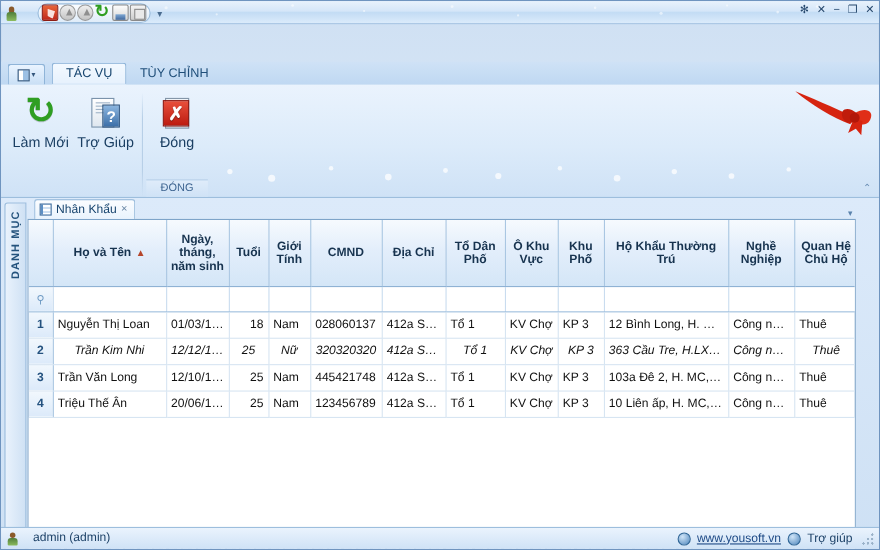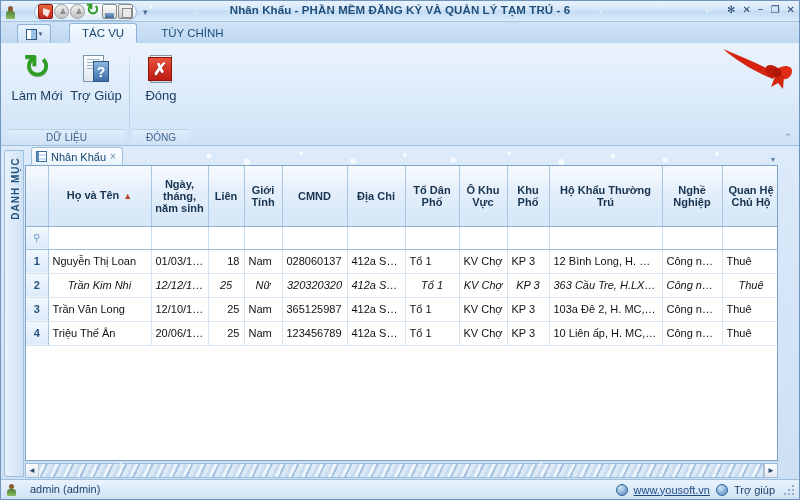--- a/index.html
+++ b/index.html
@@ -74,23 +74,24 @@
     position: absolute; right: 4px; top: 2px;
     display: flex; align-items: center; gap: 7px;
     color: #27496e; font-size: 10px;
   }
   .wc { cursor: default; line-height: 14px; }
 
   
   .ribbon-tabs {
     position: relative;
     height: 21px;
-    padding-left: 16px;
-    display: flex; align-items: flex-end; gap: 12px;
+    padding-left: 6px;
+    display: flex; align-items: flex-end; gap: 0;
     background: linear-gradient(180deg,#cfe2f6,#bfd8f2);
+    margin-top: 34px;
   }
   .appmenu-btn {
     width: 34px; height: 19px;
     margin-right: 6px;
     background: linear-gradient(180deg,#eaf4ff,#c9dff5);
     border: 1px solid #8fb4d8;
     border-bottom: none;
     border-radius: 3px 3px 0 0;
     display: flex; align-items: center; justify-content: center;
     gap: 2px;
@@ -394,21 +395,20 @@
         <span class="qicon red"></span>
         <span class="qicon gray"></span>
         <span class="qicon gray"></span>
         <span class="qicon green"></span>
         <span class="qicon doc"></span>
         <span class="qicon doc2"></span>
       </div>
       <span class="qat-more">▾</span>
     </div>
 
-    <div class="title-text">Nhân Khẩu - PHẦN MỀM ĐĂNG KÝ VÀ QUẢN LÝ TẠM TRÚ - 6</div>
 
     <div class="wincontrols">
       <span class="wc">✻</span>
       <span class="wc">✕</span>
       <span class="wc">−</span>
       <span class="wc">❐</span>
       <span class="wc">✕</span>
     </div>
   </div>
 
@@ -431,21 +431,20 @@
         </div>
         <div class="rgroup-sep"></div>
         <div class="rbtn">
           <span class="rbtn-ico">
             <span class="ico-help-doc"></span>
             <span class="ico-help-badge">?</span>
           </span>
           <span class="rbtn-lbl">Trợ Giúp</span>
         </div>
       </div>
-      <div class="rgroup-label">DỮ LIỆU</div>
     </div>
 
     <div class="rgroup-sep"></div>
 
     <div class="rgroup">
       <div class="rgroup-items">
         <div class="rbtn">
           <span class="rbtn-ico">
             <span class="ico-close"></span>
             <span class="ico-close-x">✗</span>
@@ -504,21 +503,21 @@
               <col style="width:58px">
             <col style="width:62px">
           </colgroup>
           <thead>
             <tr>
               <th class="indicator-col"></th>
               <th>
                 <span>Họ và Tên</span><span class="sort-glyph">▲</span>
               </th>
               <th>Ngày, tháng, năm sinh</th>
-              <th>Liên</th>
+              <th>Tuổi</th>
               <th>Giới Tính</th>
               <th>CMND</th>
               <th>Địa Chỉ</th>
               <th>Tổ Dân Phố</th>
               <th>Ô Khu Vực</th>
               <th>Khu Phố</th>
               <th>Hộ Khẩu Thường Trú</th>
               <th>Nghề Nghiệp</th>
               <th>Quan Hệ Chủ Hộ</th>
               <th>Ngày Đăng Ký</th>
@@ -574,21 +573,21 @@
               <td>Công nhân</td>
               <td>Thuê</td>
               <td>18/08/2016</td>
             </tr>
             <tr>
               <td class="indicator-col">3</td>
               <td>Trần Văn Long</td>
               <td>12/10/1990</td>
               <td class="num">25</td>
               <td>Nam</td>
-              <td>365125987</td>
+              <td>445421748</td>
               <td>412a Số 2</td>
               <td>Tổ 1</td>
               <td>KV Chợ</td>
               <td>KP 3</td>
               <td>103a Đê 2, H. MC, TP. ...</td>
               <td>Công nhân</td>
               <td>Thuê</td>
               <td>18/08/2016</td>
             </tr>
             <tr>

